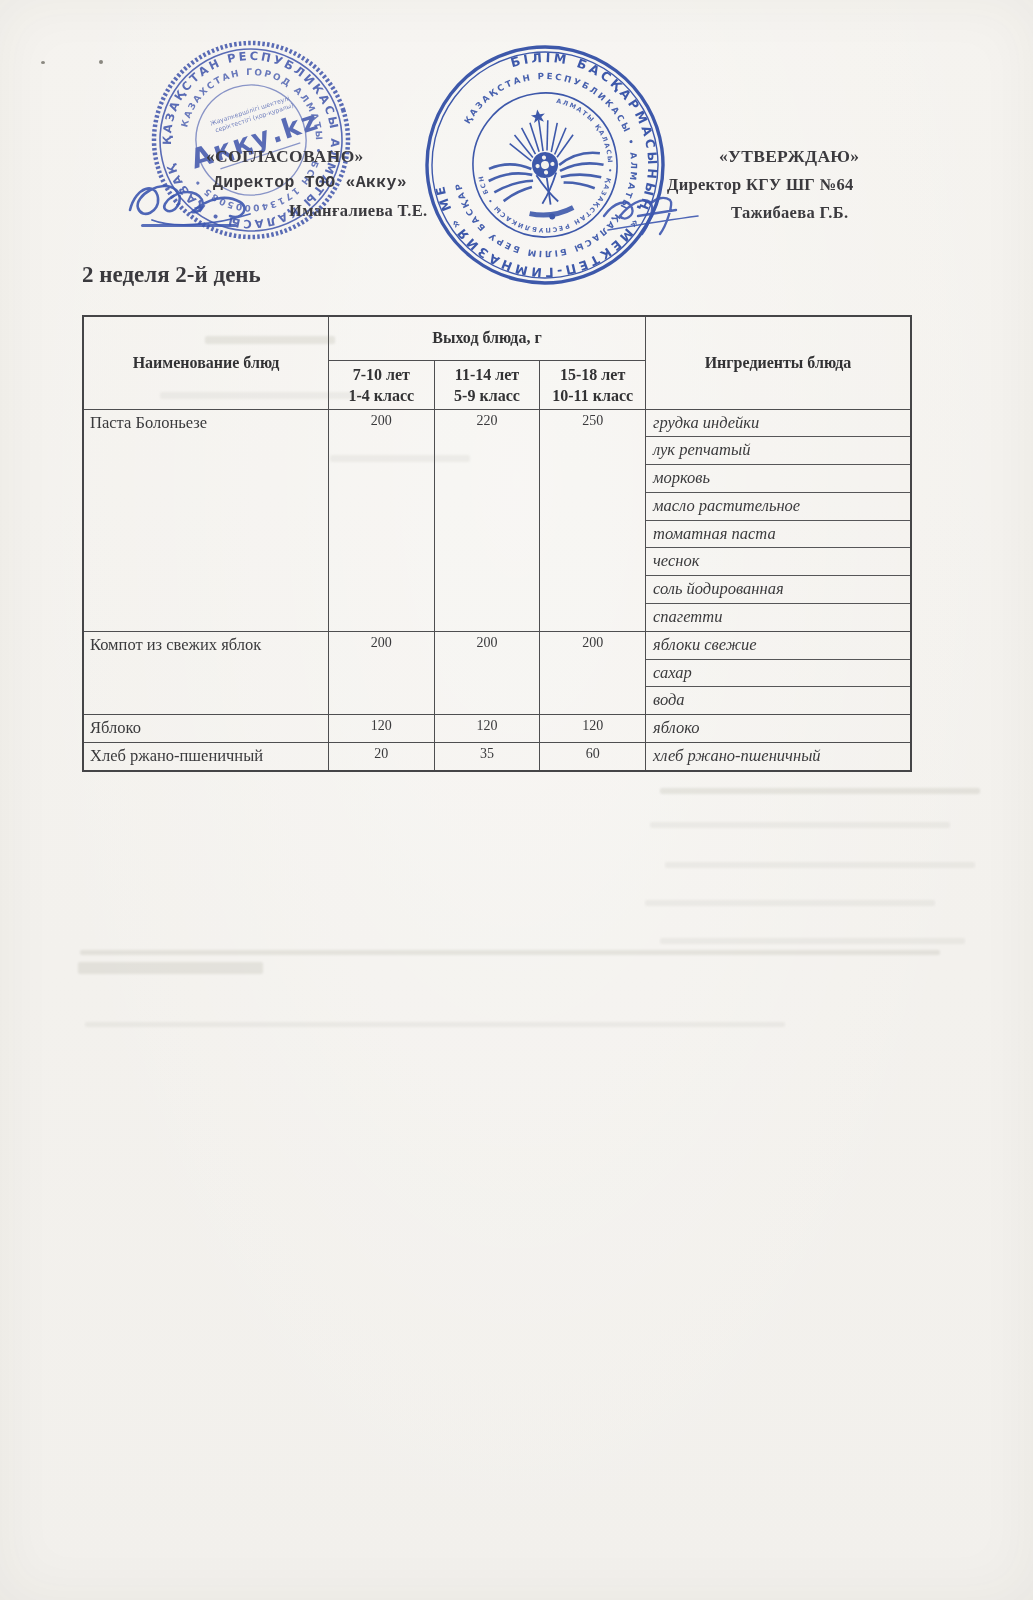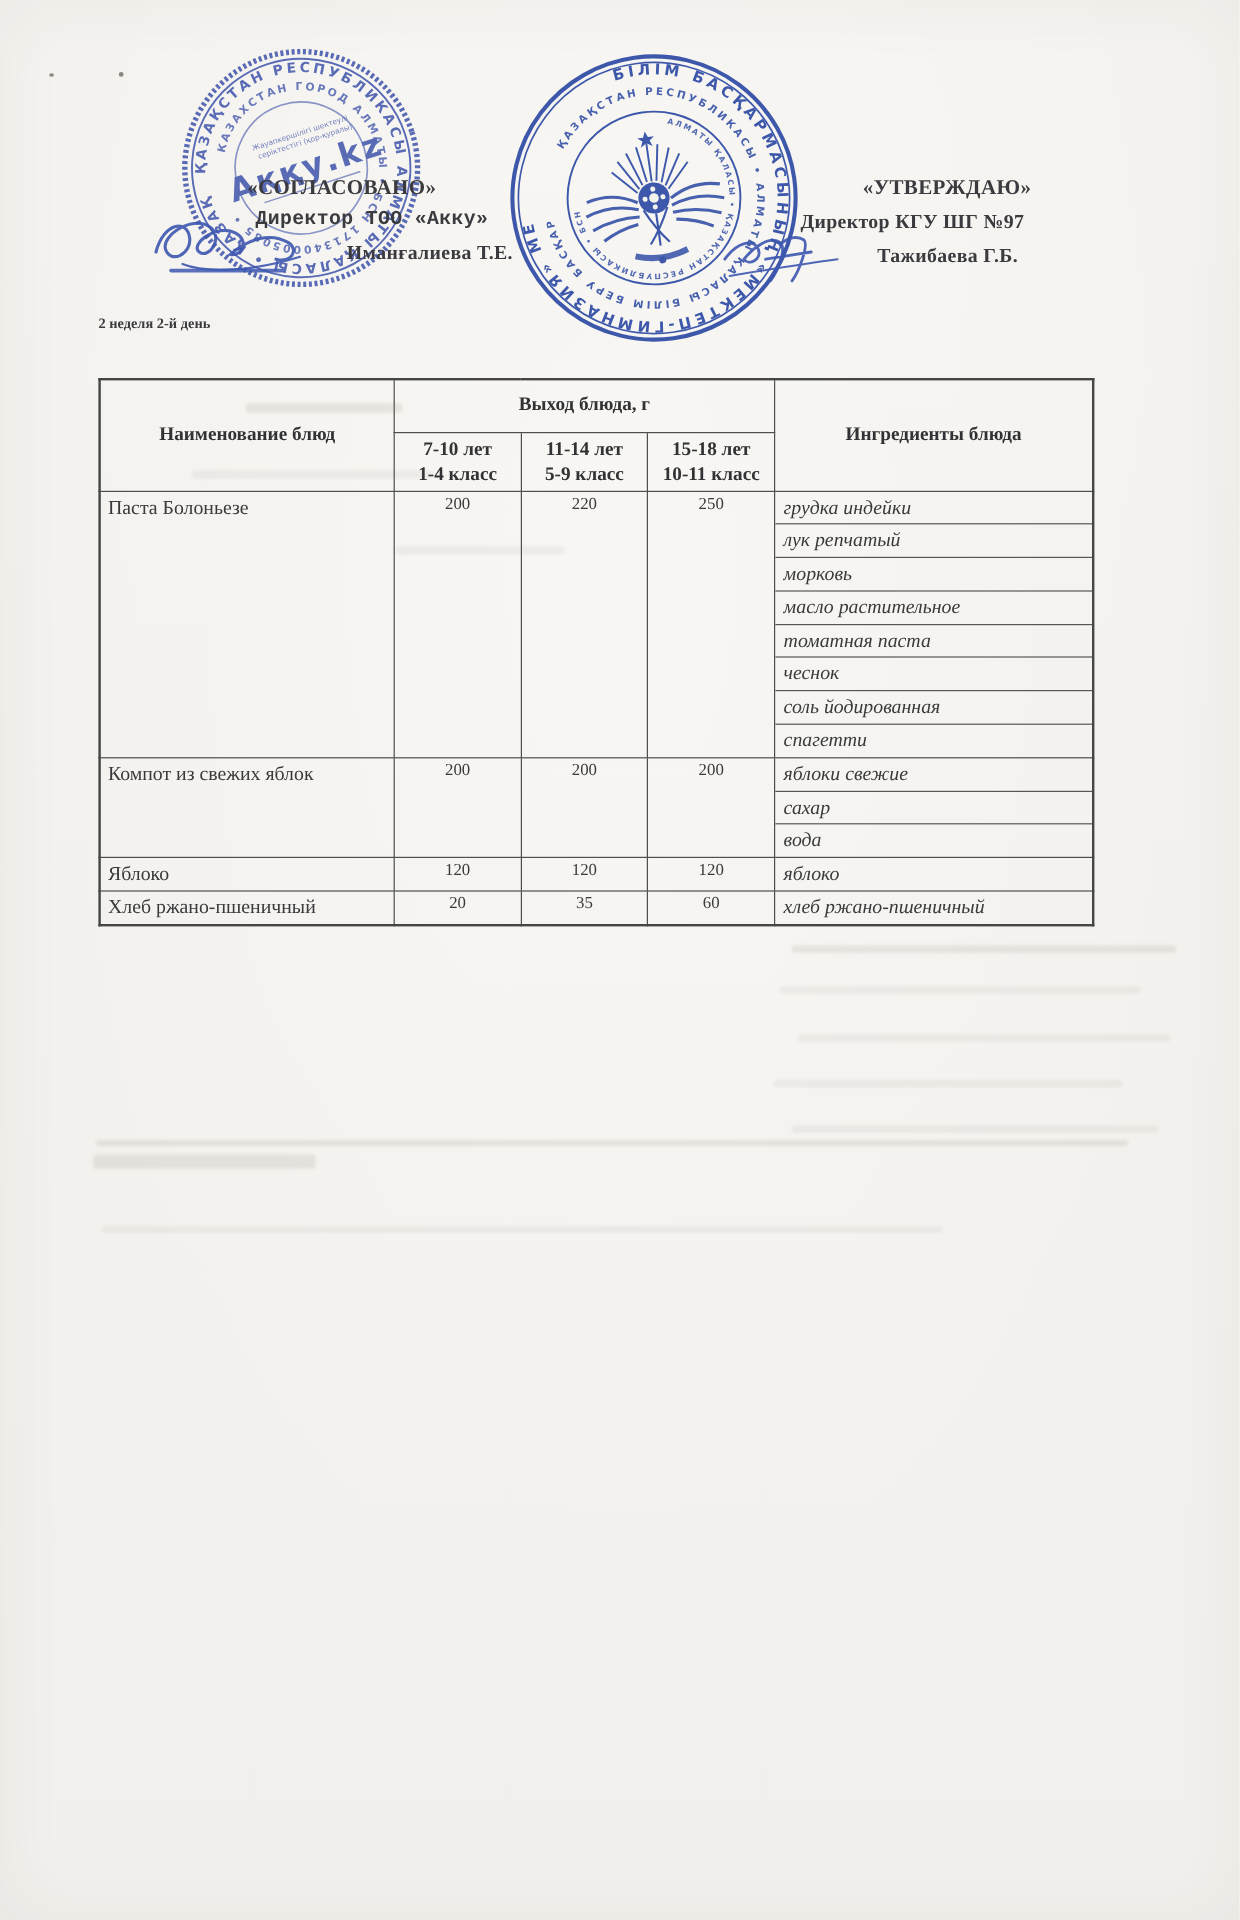--- a/index.html
+++ b/index.html
@@ -24,21 +24,21 @@
   
   .appr-line{position:absolute;font-weight:bold;color:#3b3a3e;letter-spacing:0.3px;white-space:nowrap;margin-left:39px;}
   .t17{font-size:17.5px;}
   .t16{font-size:16.5px;}
 
   .sig{position:absolute;pointer-events:none;}
 
   .sig-underline{position:absolute;height:3px;background:#3d57b0;opacity:0.85;border-radius:2px;}
 
   
-  .week-label{position:absolute;left:82px;top:262px;font-size:12px;font-weight:bold;color:#3b3a3e;}
+  .week-label{position:absolute;left:82px;top:262px;font-size:23px;font-weight:bold;color:#3b3a3e;}
 
   
   .menu-table{
     position:absolute;left:82px;top:315px;
     border-collapse:collapse;table-layout:fixed;
     width:830px;
     font-size:16.5px;color:#3a3a3c;
   }
   .menu-table th,.menu-table td{
     border:1.6px solid #4e4e50;
@@ -188,21 +188,21 @@
     <svg width="160" height="70" viewBox="0 0 160 70">
       <g fill="none" stroke="#3d57b0" stroke-width="2.6" stroke-linecap="round" opacity="0.9">
         <path d="M8 42 C 14 18, 34 14, 36 30 C 38 44, 20 52, 16 40 C 12 28, 40 10, 54 22 C 64 31, 52 48, 44 42 C 36 36, 58 18, 74 26 C 86 32, 80 46, 70 44 C 86 30, 104 26, 118 34 C 128 40, 120 52, 108 48"></path>
         <path d="M30 52 C 50 60, 90 58, 128 46" stroke-width="1.8"></path>
       </g>
     </svg>
   </div>
   <div class="sig-underline" style="left:141px;top:224px;width:96px;"></div>
 
   <div class="appr-line t17" style="left:680px;top:146px;">«УТВЕРЖДАЮ»</div>
-  <div class="appr-line t16" style="left:628px;top:175px;">Директор КГУ ШГ №97</div>
+  <div class="appr-line t16" style="left:628px;top:175px;">Директор КГУ ШГ №64</div>
   <div class="appr-line t16" style="left:692px;top:203px;">Тажибаева Г.Б.</div>
 
   <div class="sig" style="left:598px;top:182px;">
     <svg width="110" height="60" viewBox="0 0 110 60">
       <g fill="none" stroke="#3d57b0" stroke-width="2.4" stroke-linecap="round" opacity="0.9">
         <path d="M6 34 C 16 20, 30 16, 34 26 C 37 34, 26 40, 22 34 C 30 24, 44 14, 52 20 C 58 25, 50 44, 44 52 M52 22 C 58 16, 66 14, 72 18 C 76 22, 68 44, 62 52 M40 34 L 78 28"></path>
         <path d="M10 48 C 34 44, 70 38, 100 34" stroke-width="1.6"></path>
       </g>
     </svg>
   </div>

